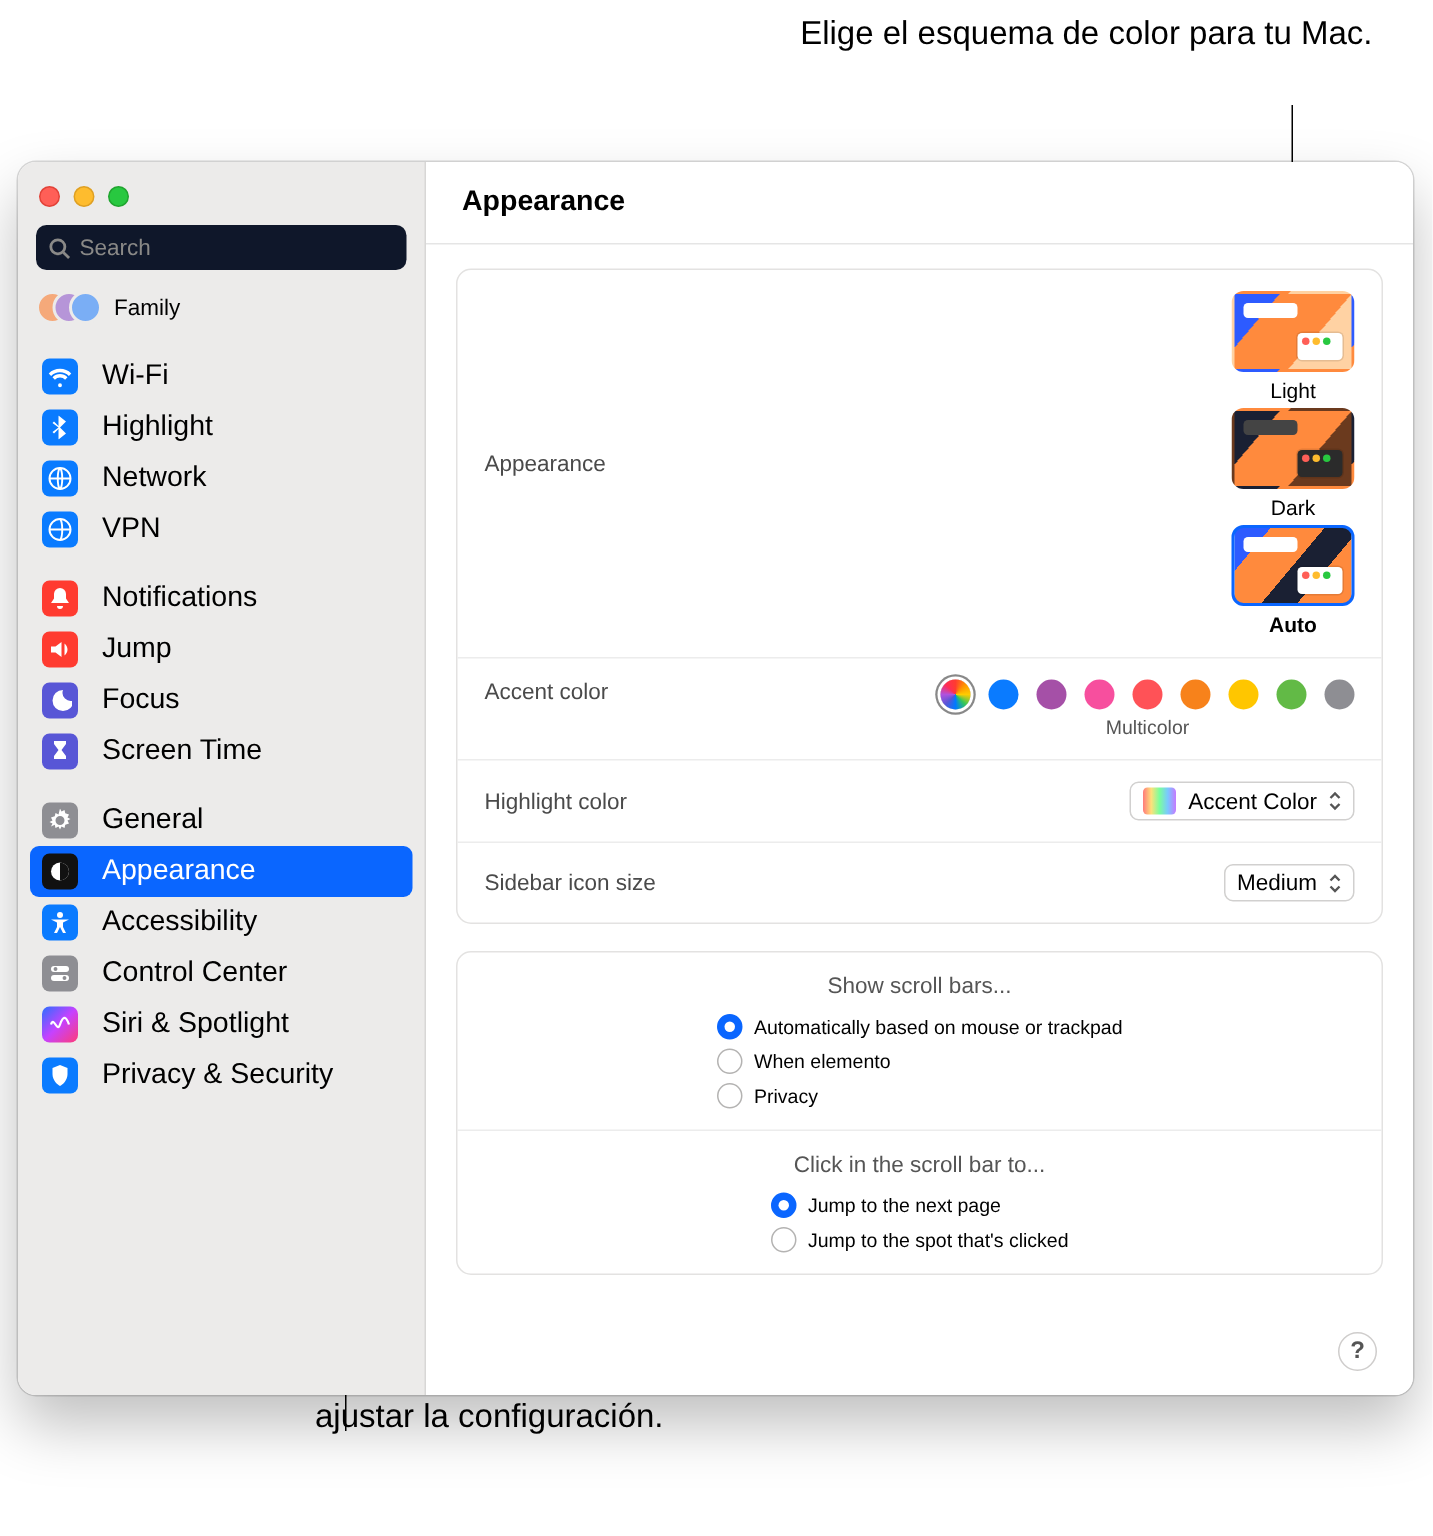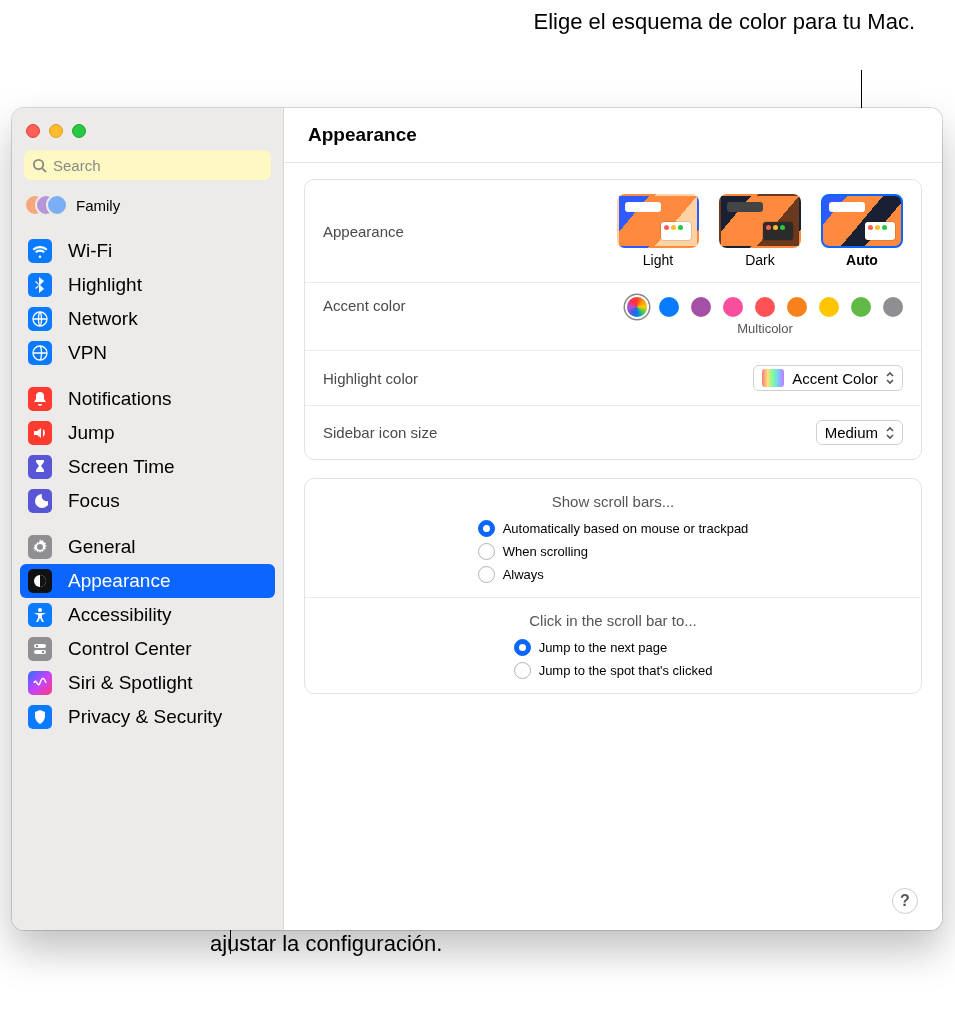--- a/index.html
+++ b/index.html
@@ -55,21 +55,21 @@
     display: flex; gap: 9px;
     padding: 8px 14px 10px 14px;
   }
   .traffic span { width: 14px; height: 14px; border-radius: 50%; display:block; }
   .t-red { background:#ff5f57; border:1px solid #e24238;}
   .t-yel { background:#febc2e; border:1px solid #dfa023;}
   .t-grn { background:#28c840; border:1px solid #20a52f;}
 
   .search {
     margin: 2px 12px 10px 12px;
-    background: #fef9c3;
+    background: #0f172a;
     border-radius: 7px;
     height: 30px;
     display:flex; align-items:center;
     padding: 0 8px;
     color: #8a8987;
     font-size: 15px;
   }
   .search svg { margin-right: 6px; flex:none;}
   .user-block {
     display:flex; align-items:flex-start;
@@ -135,21 +135,21 @@
     display:flex; justify-content:space-between; align-items:center;
     padding: 14px 18px;
     border-bottom:1px solid #ececec;
     min-height: 52px;
   }
   .row:last-child{border-bottom:none;}
   .row-label{font-size:15px; color:#4a4a4a;}
   .row-stack{flex-direction:column; align-items:center; gap:8px;}
   .row-stack .row-label{color:#555;}
 
-  .appearance-opts { display:flex; gap:20px; }
+  .appearance-opts { display:flex; gap:4px;flex-direction:column; }
   .app-opt { text-align:center; font-size:14px; }
   .app-thumb {
     width:82px;height:54px;border-radius:8px;
     border:2px solid transparent; position:relative; overflow:hidden;
     background: linear-gradient(130deg,#2d5bff 0 25%,#ff8a3d 25% 65%,#ffd2a3 65% 100%);
     margin-bottom:4px;
   }
   .app-thumb.auto{background:linear-gradient(130deg,#2d5bff 0 20%,#ff8a3d 20% 50%,#1a2033 50% 70%,#ff8a3d 70% 100%);}
   .app-thumb.dark{background:linear-gradient(130deg,#1a2033 0 25%,#ff8a3d 25% 65%,#6b3a1e 65% 100%);}
   .app-thumb::after{
@@ -280,32 +280,32 @@
             <span class="nav-icon ic-red">
               <svg viewBox="0 0 16 16" fill="#fff">
                 <path d="M2 6v4h3l4 3V3L5 6H2zm9 0a3 3 0 010 4V6zm0-2a5 5 0 010 8V4z"></path>
               </svg>
             </span>
             <span>Jump</span>
           </li>
           <li>
             <span class="nav-icon ic-purple">
               <svg viewBox="0 0 16 16" fill="#fff">
+                <path d="M10 1a7 7 0 107 7 5.5 5.5 0 01-7-7z"></path>
+              </svg>
+            </span>
+            <span>Focus</span>
+          </li>
+          <li>
+            <span class="nav-icon ic-purple">
+              <svg viewBox="0 0 16 16" fill="#fff">
                 <path d="M4 1h8v2l-3 4 3 4v2H4v-2l3-4-3-4V1z"></path>
               </svg>
             </span>
             <span>Screen Time</span>
-          </li>
-          <li>
-            <span class="nav-icon ic-purple">
-              <svg viewBox="0 0 16 16" fill="#fff">
-                <path d="M10 1a7 7 0 107 7 5.5 5.5 0 01-7-7z"></path>
-              </svg>
-            </span>
-            <span>Focus</span>
           </li>
         </div>
         <div class="nav-group">
           <li>
             <span class="nav-icon ic-gray">
               <svg viewBox="0 0 16 16" fill="#fff">
                 <path d="M8 5a3 3 0 100 6 3 3 0 000-6zM8 0l1 2 2-1 .5 2.2L14 4l-1 2 2 1-2 1 1 2-2.5.8L11 13l-2-1-1 2-1-2-2 1-.5-2.2L2 12l1-2-2-1 2-1-1-2 2.5-.8L5 3l2 1z"></path>
               </svg>
             </span>
             <span>General</span>
@@ -428,25 +428,25 @@
       <div class="panel">
         <div class="row row-stack">
           <div class="row-label">Show scroll bars...</div>
           <div class="radios" id="radios-scrollbars">
               <div class="radio sel">
                 <span class="radio-dot"></span>
                 <span>Automatically based on mouse or trackpad</span>
               </div>
               <div class="radio">
                 <span class="radio-dot"></span>
-                <span>When scrolling</span>
+                <span>When elemento</span>
               </div>
               <div class="radio">
                 <span class="radio-dot"></span>
-                <span>Always</span>
+                <span>Privacy</span>
               </div>
             </div>
         </div>
         <div class="row row-stack">
           <div class="row-label">Click in the scroll bar to...</div>
           <div class="radios" id="radios-scrollclick">
               <div class="radio sel">
                 <span class="radio-dot"></span>
                 <span>Jump to the next page</span>
               </div>

